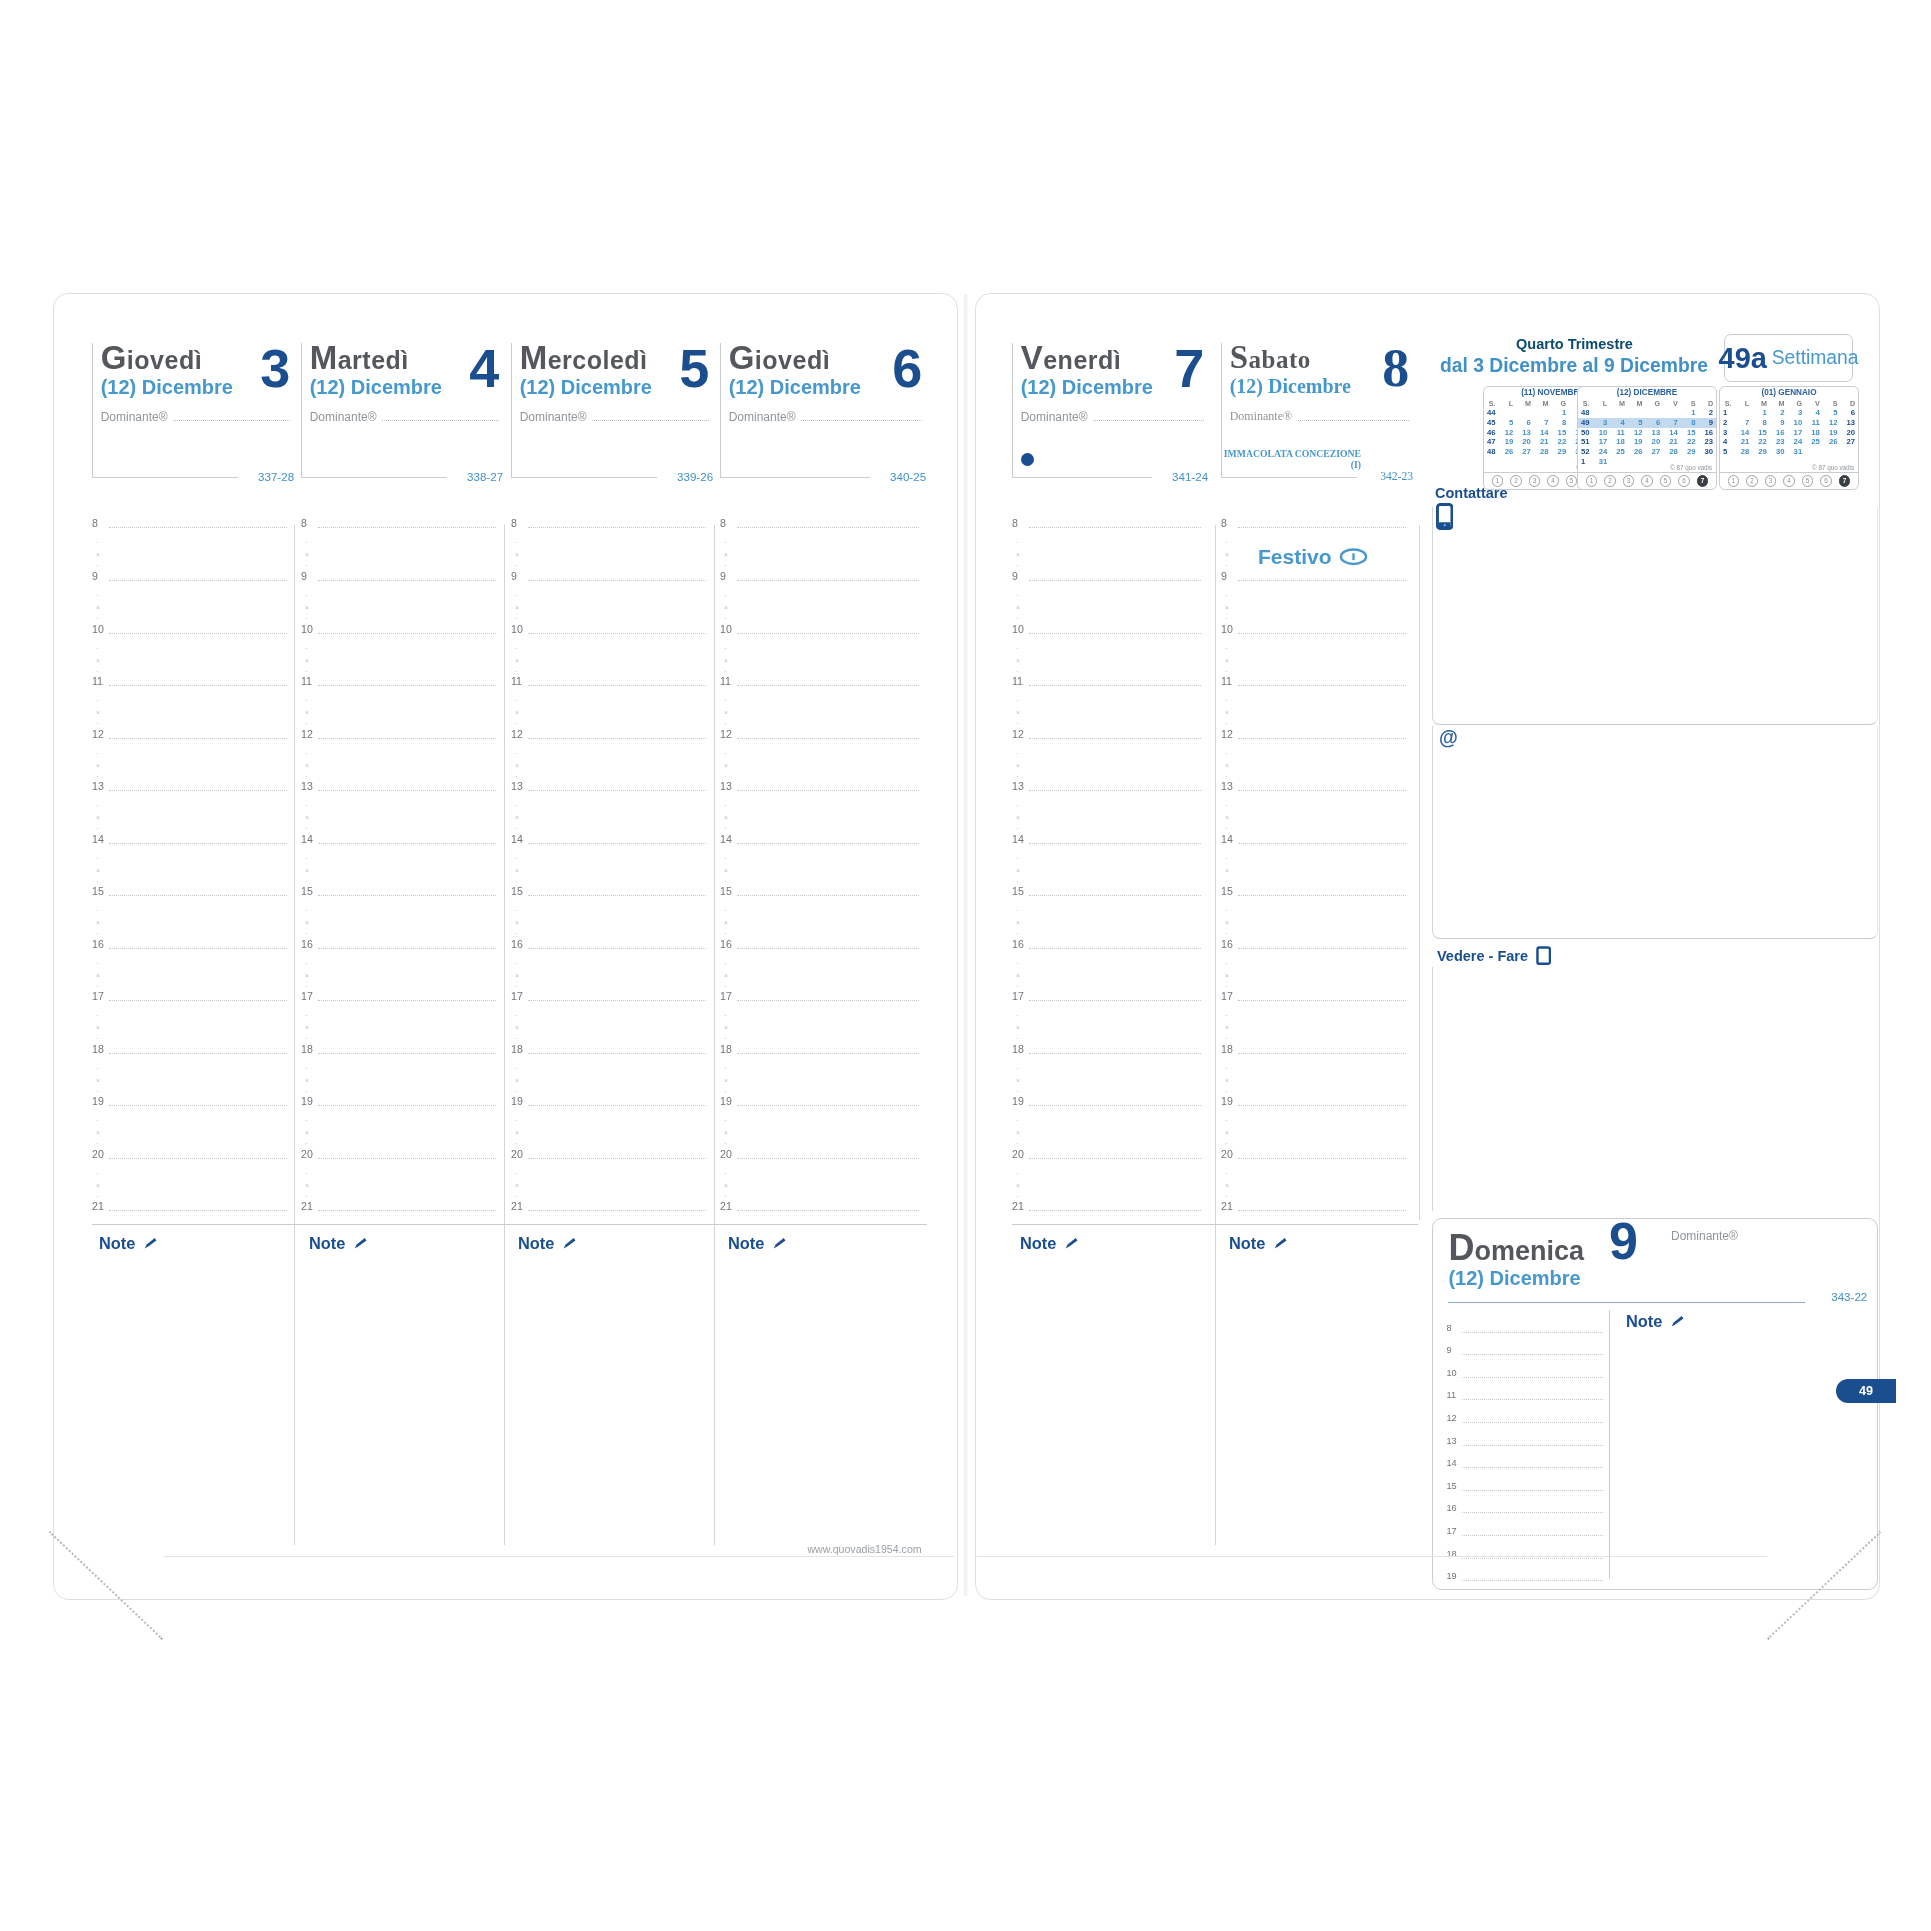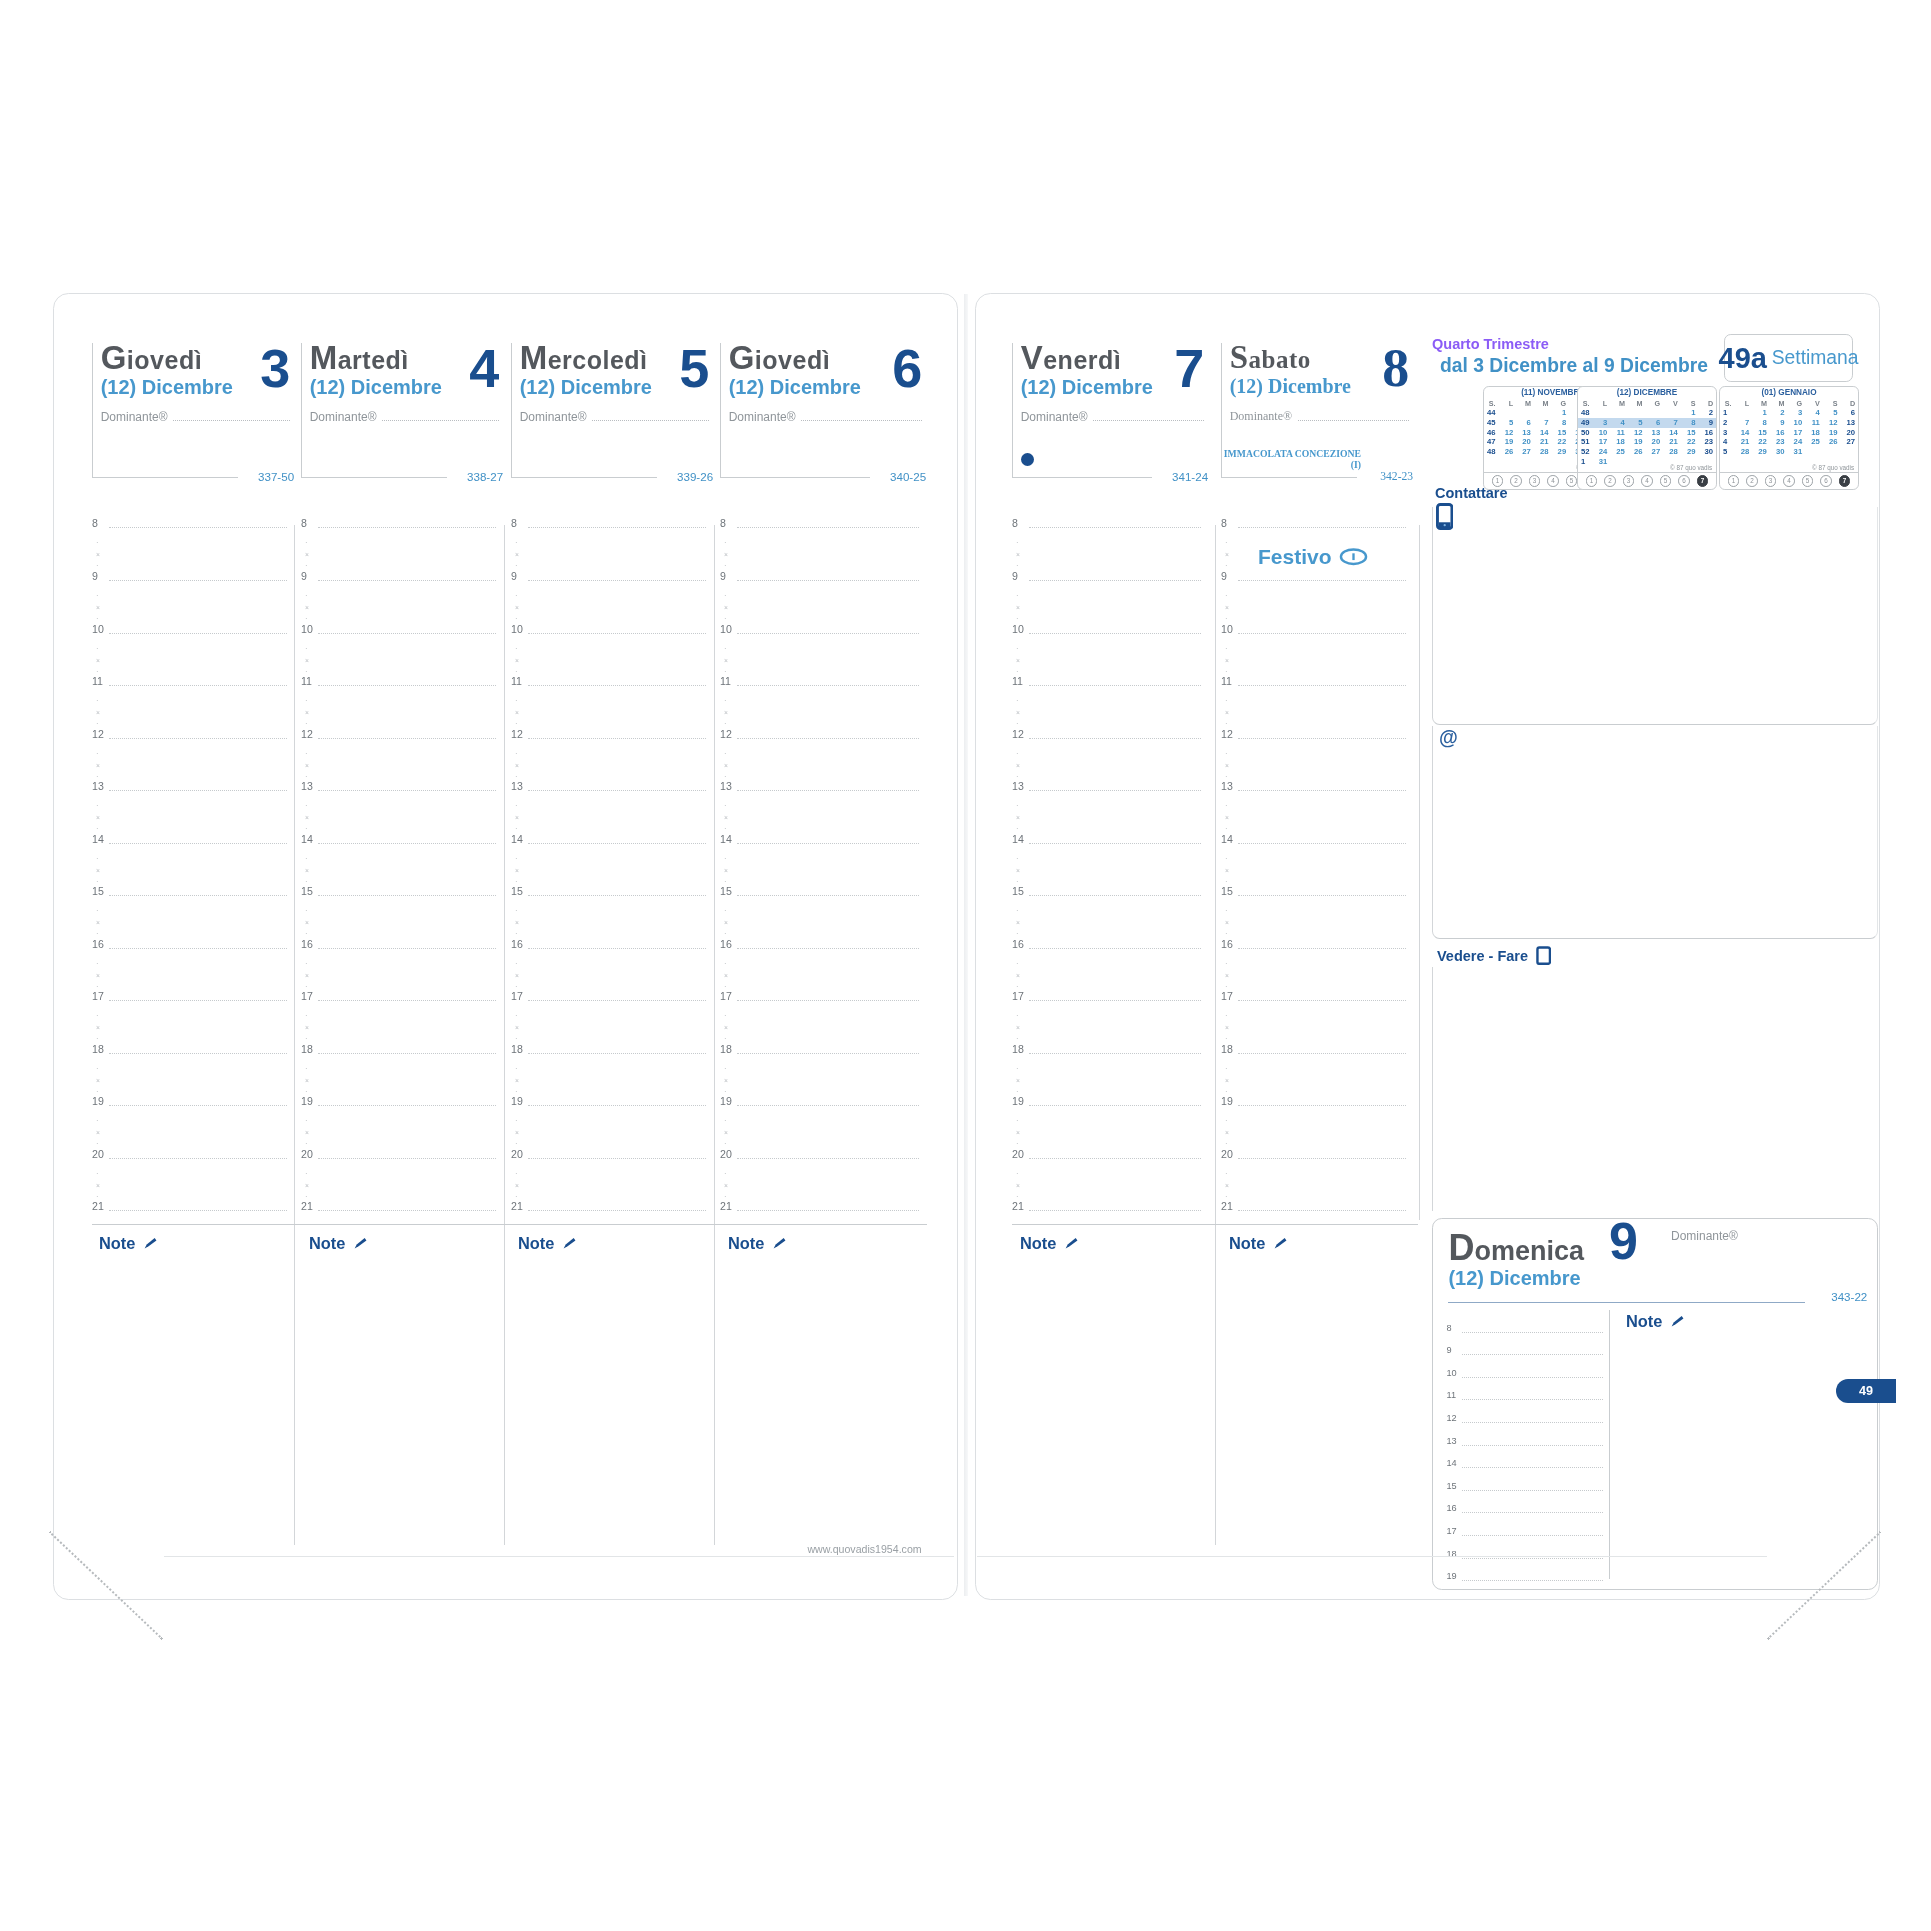--- a/index.html
+++ b/index.html
@@ -26,21 +26,21 @@
   
   .hour-row{position:absolute;height:52px;}
   .hour-line{display:flex;align-items:flex-end;}
   .hour-n{font-size:10.6px;color:#6e747a;line-height:10.6px;width:15.4px;}
   .hour-dots{flex:1;border-bottom:1.4px dotted #c6cacd;margin-left:1.9px;margin-bottom:1px;}
   .qm{position:absolute;color:#b9bdc1;font-size:7.7px;line-height:7.7px;left:3.9px;}
   .vsep{position:absolute;width:0;border-left:1.4px solid #d3d6d9;}
   .note-label{position:absolute;font-size:16.4px;font-weight:700;color:#1a4e8e;display:flex;align-items:center;gap:7.7px;}
   .pen-svg{width:14.5px;height:14.5px;fill:#1a4e8e;transform:rotate(8deg);}
   
-  .quarter-title{position:absolute;left:1432px;top:336px;width:285px;font-size:14.5px;font-weight:700;color:#8b5cf6;}
+  .quarter-title{position:absolute;left:1432px;top:336px;width:285px;text-align:center;font-size:14.5px;font-weight:700;color:#0c4a6e;}
   .week-range{position:absolute;left:1410px;top:355px;width:328px;text-align:center;font-size:19.3px;font-weight:700;color:#4191c6;}
   .week-box{position:absolute;left:1724px;top:334px;width:127px;height:46px;border:1.9px solid #c9cdd0;border-radius:6.8px;display:flex;align-items:center;justify-content:center;gap:4.8px;background:#fff;}
   .week-num{font-size:29px;font-weight:700;color:#1a4e8e;}
   .week-word{font-size:19.3px;color:#4798cd;}
   .mini-cal{position:absolute;top:386px;width:138px;height:102px;border:1.4px solid #c9cdd0;border-radius:5.8px;background:#fff;overflow:hidden;}
   .mc-title{font-size:8.2px;font-weight:700;color:#2a5f9e;text-align:center;line-height:11.6px;}
   .mc-grid{display:grid;grid-template-columns:14.5px repeat(7,1fr);line-height:9.7px;}
   .mc-dow{font-size:7.2px;color:#7b828a;text-align:right;padding-right:2.9px;font-weight:700;}
   .mc-week{font-size:7.7px;font-weight:700;color:#1a4e8e;text-align:left;padding-left:2.9px;}
   .mc-day{font-size:7.7px;font-weight:700;color:#4191c6;text-align:right;padding-right:2.9px;}
@@ -187,21 +187,21 @@
     <div class="day-header" style="left:92px;top:343px;width:203px;height:135px;">
       <div class="day-name">Giovedì</div>
       <div class="day-date">(12) Dicembre</div>
       <div class="dom-row">
         <div class="dom-label">Dominante®</div>
         <div class="dom-line"></div>
       </div>
       <div class="day-num">3</div>
       <div class="code-row">
         <div class="code-line"></div>
-        <div class="code-txt">337-50</div>
+        <div class="code-txt">337-28</div>
       </div>
     </div>
     <div class="hour-row" style="left:92px;top:518px;width:195px;">
       <div class="hour-line">
         <div class="hour-n">8</div>
         <div class="hour-dots"></div>
       </div>
       <div class="qm" style="top:21px;">·</div>
       <div class="qm" style="top:33px;font-size:6.8px;">×</div>
       <div class="qm" style="top:44px;">·</div>

